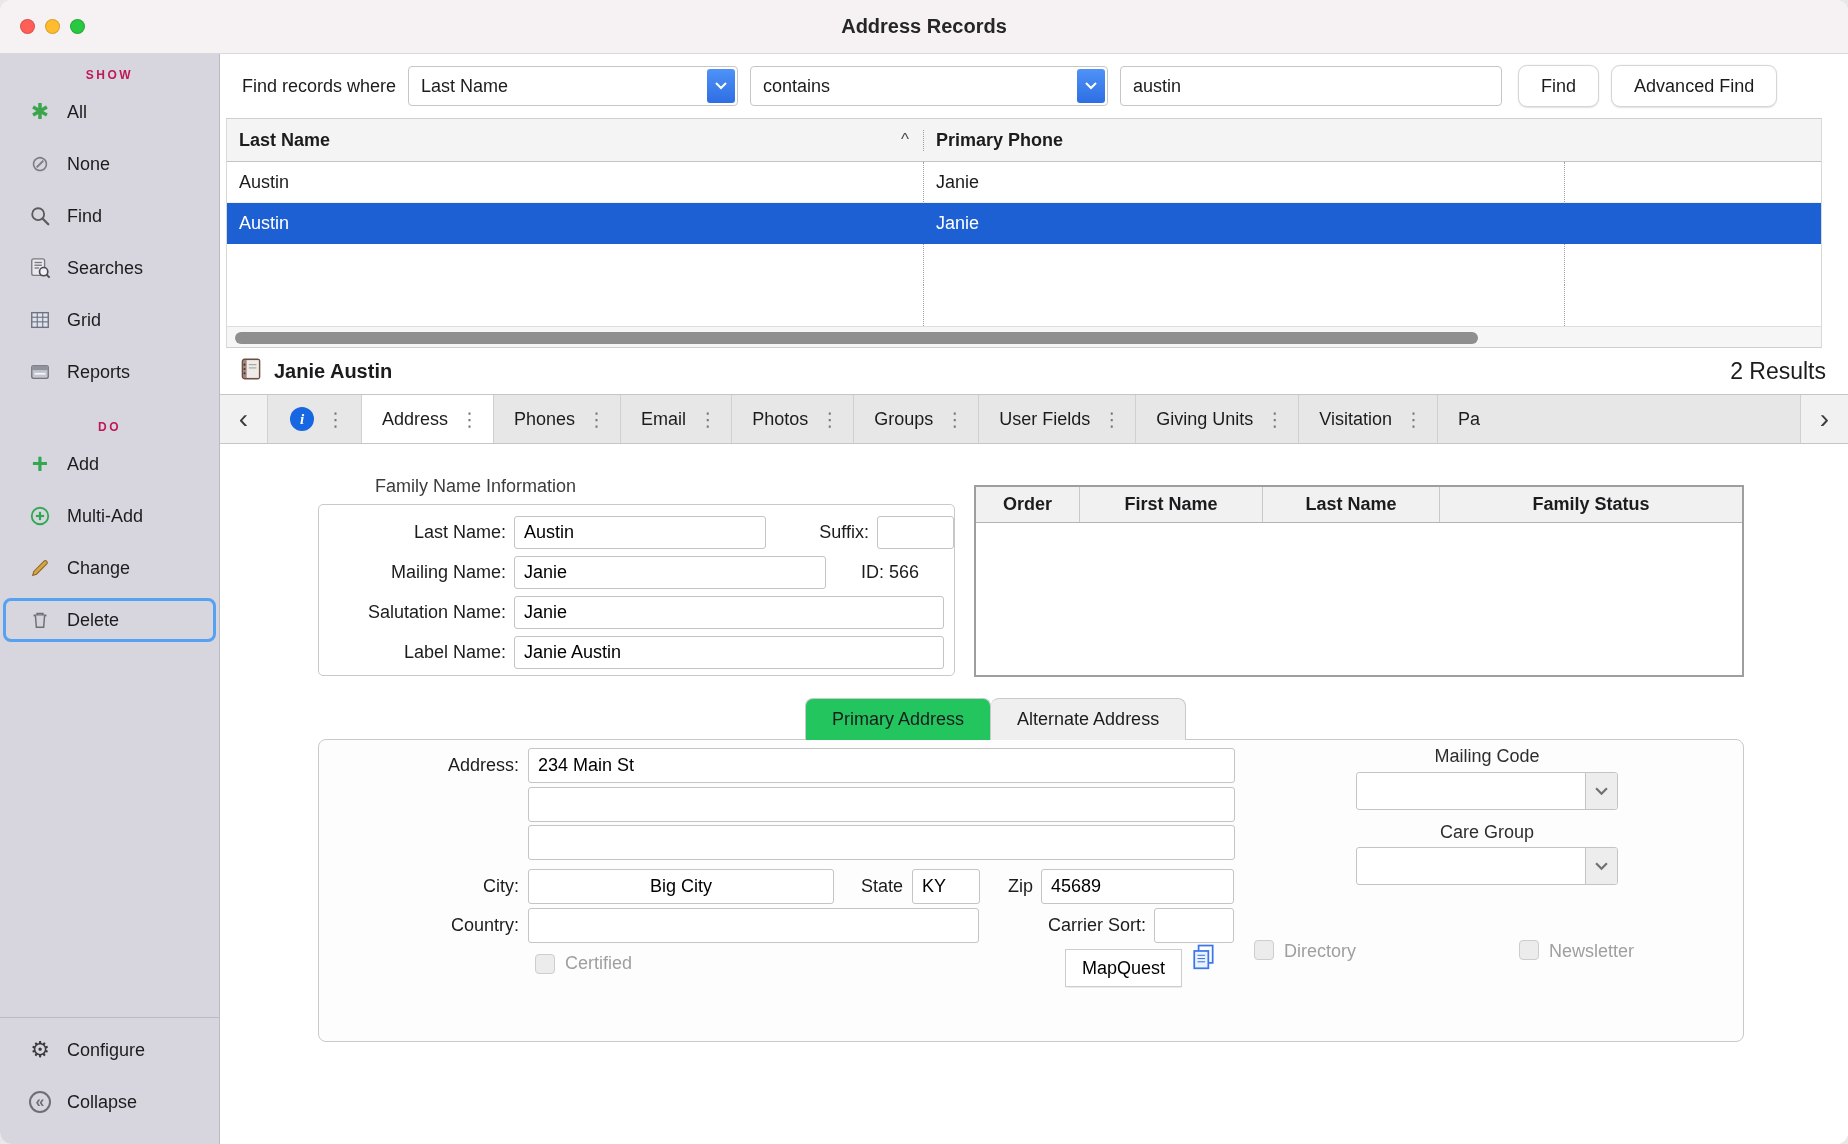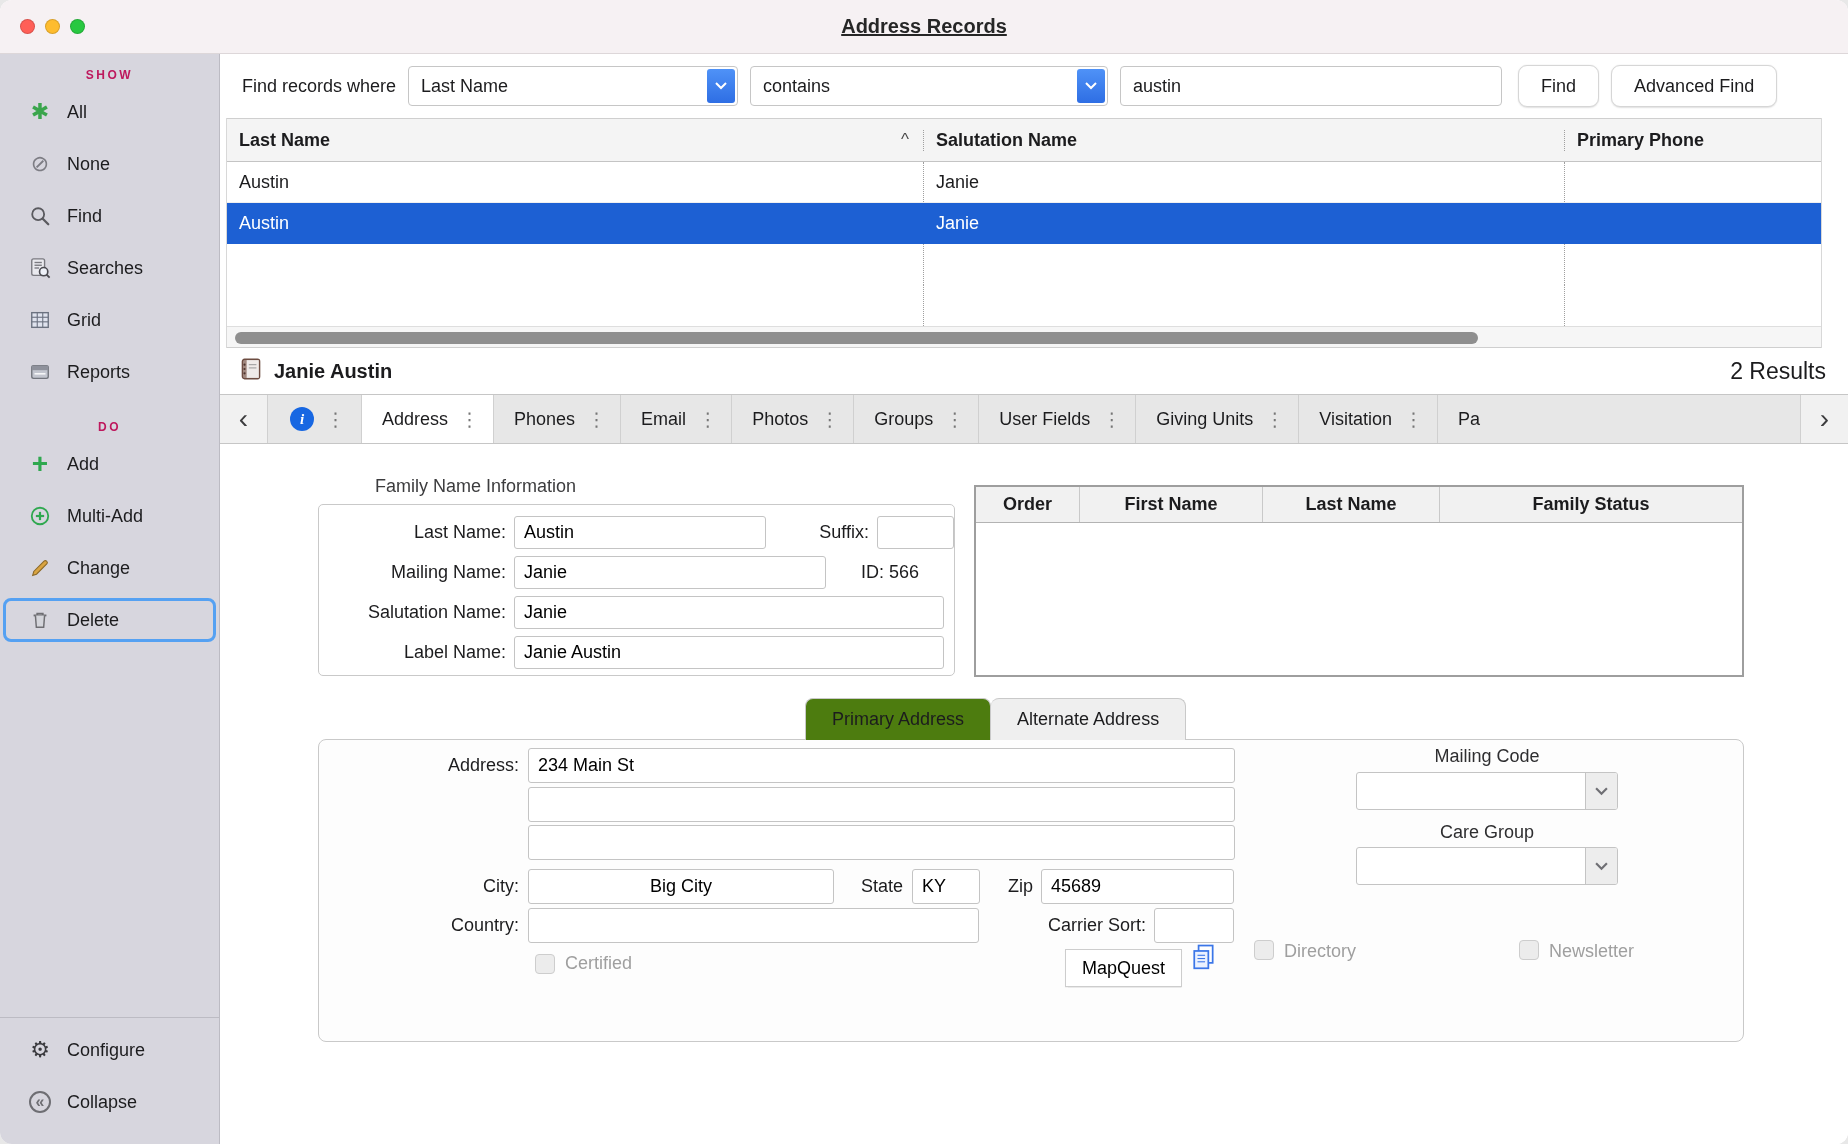--- a/index.html
+++ b/index.html
@@ -22,21 +22,21 @@
   .titlebar {
     height:54px; flex:none;
     background:#f6f1f3;
     border-bottom:1px solid #ddd7d9;
     position:relative;
     display:flex; align-items:center; justify-content:center;
   }
   .traffic { position:absolute; left:20px; top:0; height:100%; display:flex; align-items:center; gap:10px; }
   .tl { width:15px; height:15px; border-radius:50%; display:inline-block; border:0.5px solid rgba(0,0,0,.15); }
   .tl.red{ background:#ff5f57; } .tl.yellow{ background:#febc2e; } .tl.green{ background:#28c840; }
-  .window-title { font-size:20px; font-weight:bold; color:#262626;text-decoration:underline; }
+  .window-title { font-size:20px; font-weight:bold; color:#262626; }
 
   
   .split { flex:1; display:flex; min-height:0; }
 
   
   .sidebar {
     width:220px; flex:none;
     background:#d7d6de;
     border-right:1px solid #bcbbc3;
     display:flex; flex-direction:column;
@@ -188,21 +188,21 @@
   .m-header > div:last-child { border-right:none; }
   .m-c1 { width:104px; flex:none; } .m-c2 { width:183px; flex:none; } .m-c3 { width:177px; flex:none; } .m-c4 { flex:1; }
 
   .addr-tabs { position:absolute; left:585px; top:254px; height:42px; display:flex; z-index:3; }
   .addr-tab {
     display:flex; align-items:center; justify-content:center;
     padding:0 26px; font-size:18px;
     border:1px solid #c9c9c9; border-bottom:none;
     border-radius:8px 8px 0 0; cursor:default;
   }
-  .addr-tab.selected { background:#4d7c0f; }
+  .addr-tab.selected { background:#22c55e; }
   .addr-tab.alt { background:#efefef; border-left:none; }
 
   .addr-panel {
     position:absolute; left:98px; top:295px; width:1426px; height:303px;
     border:1px solid #c9c9c9; border-radius:8px; background:#fdfdfd;
   }
   .ap-lbl { position:absolute; font-size:18px; text-align:right; }
   .ap-input {
     position:absolute; height:35px; border:1px solid #c4c4c4; border-radius:3px;
     font-size:18px; padding:0 9px; font-family:"Liberation Sans",sans-serif; outline:none; background:#fff;
@@ -376,21 +376,20 @@
         <button class="btn find">Find</button>
         <button class="btn">Advanced Find</button>
       </div>
 
       <div class="results">
         <div class="r-header">
           <div class="r-col1">
             <span>Last Name</span>
             <span class="sort-caret">^</span>
           </div>
-          <div class="r-col2">Salutation Name</div>
           <div class="r-col3">Primary Phone</div>
         </div>
 
         <div class="r-row striped">
           <div class="r-col1">Austin</div>
           <div class="r-col2">Janie</div>
           <div class="r-col3"></div>
         </div>
         <div class="r-row selected">
           <div class="r-col1">Austin</div>

